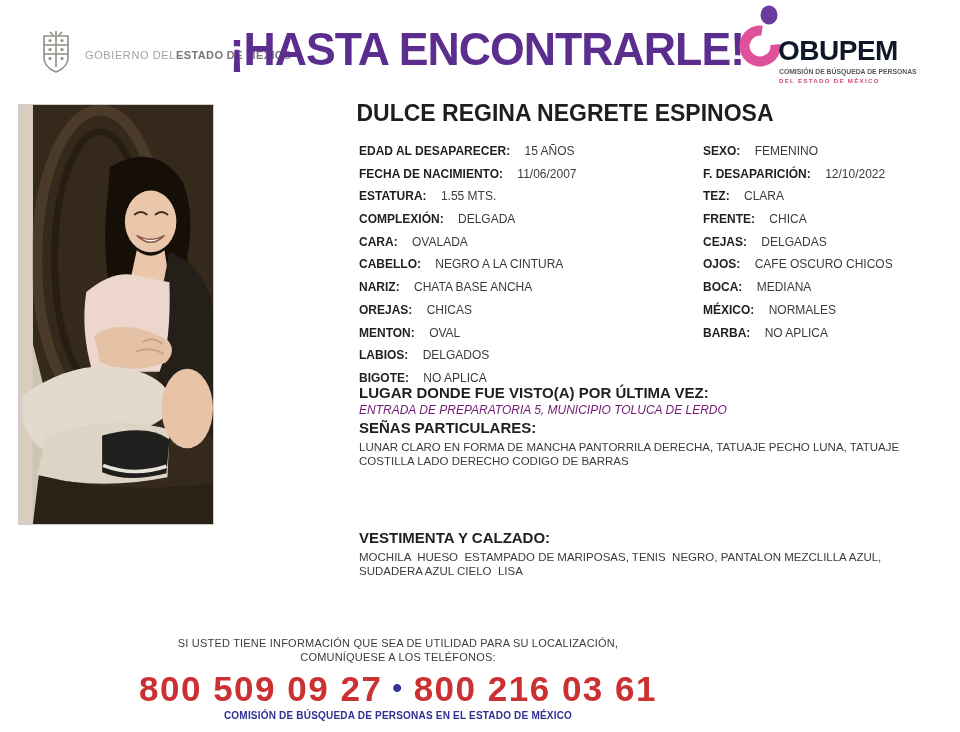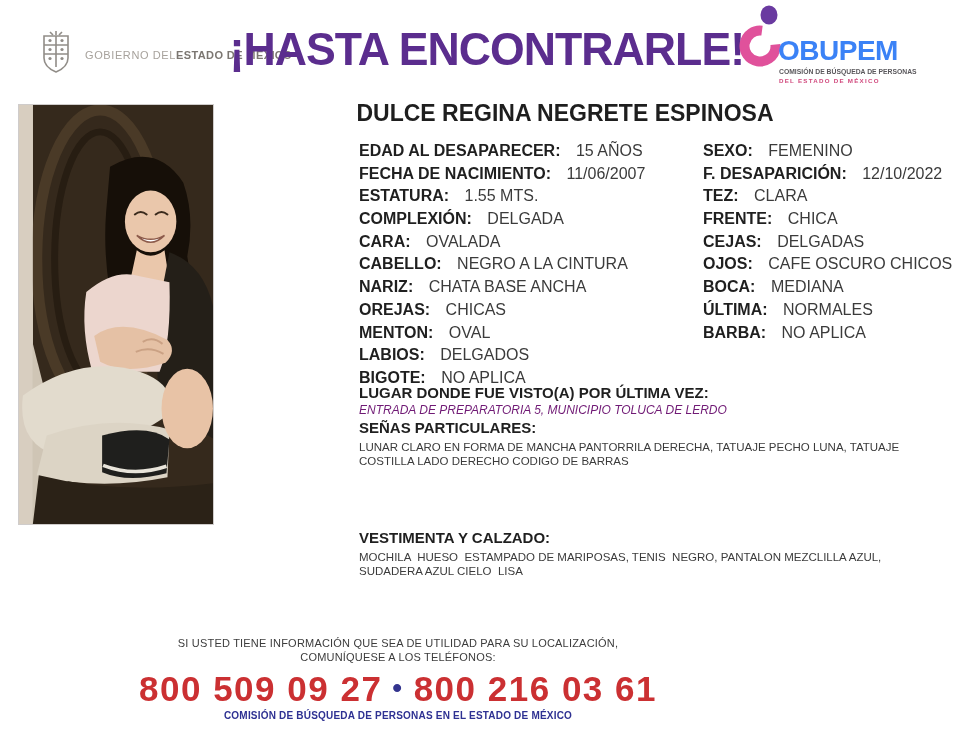--- a/index.html
+++ b/index.html
@@ -13,36 +13,36 @@
   .gov-lines { display:flex; flex-direction:row; }
   .gov-line1 { font-size:11px; color:#a7a29c; letter-spacing:.6px; }
   .gov-line2 { font-size:11px; font-weight:bold; color:#7b7671; letter-spacing:.4px; }
   .title {
     position:absolute; left:222px; top:22px; width:505px; text-align:center;
     font-size:46px; font-weight:bold; color:#5b2d8e; letter-spacing:-1px;
     transform:scaleX(.97); transform-origin:center; white-space:nowrap;
   }
   .cobupem { position:absolute; left:733px; top:4px; width:220px; height:85px; }
   .cb-icon { position:absolute; left:0; top:0; }
-  .cb-word { position:absolute; left:45px; top:31px; font-size:28px; font-weight:bold; color:#3b82f6; letter-spacing:-.5px; }
+  .cb-word { position:absolute; left:45px; top:31px; font-size:28px; font-weight:bold; color:#0f172a; letter-spacing:-.5px; }
   .cb-sub1 { position:absolute; left:46px; top:64px; font-size:10px; font-weight:bold; color:#5a585c;
              transform:scale(.68); transform-origin:left top; white-space:nowrap; }
   .cb-sub2 { position:absolute; left:46px; top:73px; font-size:10px; font-weight:bold; color:#d14a7e;
              letter-spacing:2px; transform:scale(.62); transform-origin:left top; white-space:nowrap; }
   
   .photo { position:absolute; left:18px; top:104px; width:196px; height:421px;
            border:1px solid #cfcccb; background:#d8cec0; }
   .photo svg { display:block; width:100%; height:100%; }
   
   .name { position:absolute; left:330px; top:100px; width:470px; text-align:center;
           font-size:23px; font-weight:bold; color:#1e1e1e; white-space:nowrap; }
   .col { position:absolute; top:140px; }
   .col-left  { left:359px; }
   .col-right { left:703px; }
-  .frow { height:22.7px; line-height:22.7px; font-size:16px; white-space:nowrap; }
+  .frow { height:22.7px; line-height:22.7px; font-size:12px; white-space:nowrap; }
   .flabel { font-weight:bold; color:#1f1f1f; }
   .fval { color:#3b3b3b; margin-left:11px; }
   .blocks { position:absolute; left:359px; top:384px; width:588px; }
   .blk-label { font-size:15px; font-weight:bold; color:#1f1f1f; line-height:17.5px; }
   .blk-value { font-size:12px; color:#701a75; line-height:17.5px;font-style:italic; }
   .blk-small { font-size:11.5px; color:#3b3b3b; line-height:14px; margin-top:3px; white-space:pre-wrap; }
   .clothing { position:absolute; left:359px; top:529px; width:588px; }
   
   .footer { position:absolute; left:0; top:637px; width:796px; text-align:center; }
   .f-small { font-size:11px; color:#3c3c3c; line-height:13.5px; letter-spacing:.2px; }
@@ -211,21 +211,21 @@
         <span class="flabel">OJOS:</span>
         <span class="fval">CAFE OSCURO CHICOS</span>
       </div>
 
       <div class="frow">
         <span class="flabel">BOCA:</span>
         <span class="fval">MEDIANA</span>
       </div>
 
       <div class="frow">
-        <span class="flabel">ÚLTIMA:</span>
+        <span class="flabel">MÉXICO:</span>
         <span class="fval">NORMALES</span>
       </div>
 
       <div class="frow">
         <span class="flabel">BARBA:</span>
         <span class="fval">NO APLICA</span>
       </div>
     </div>
 
   <div class="blocks">

